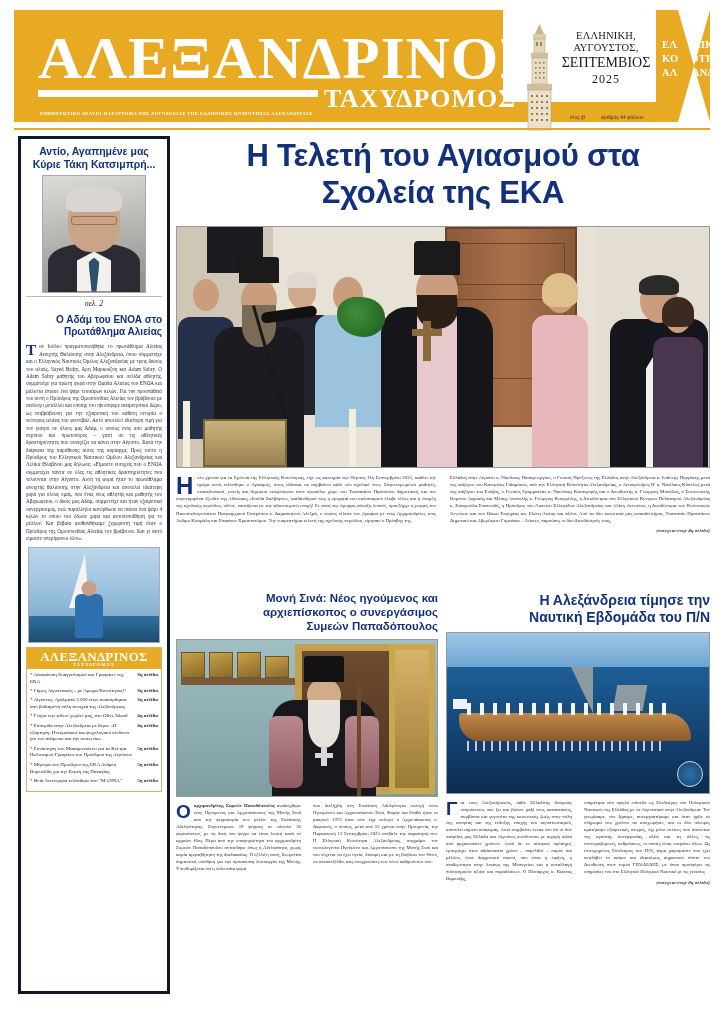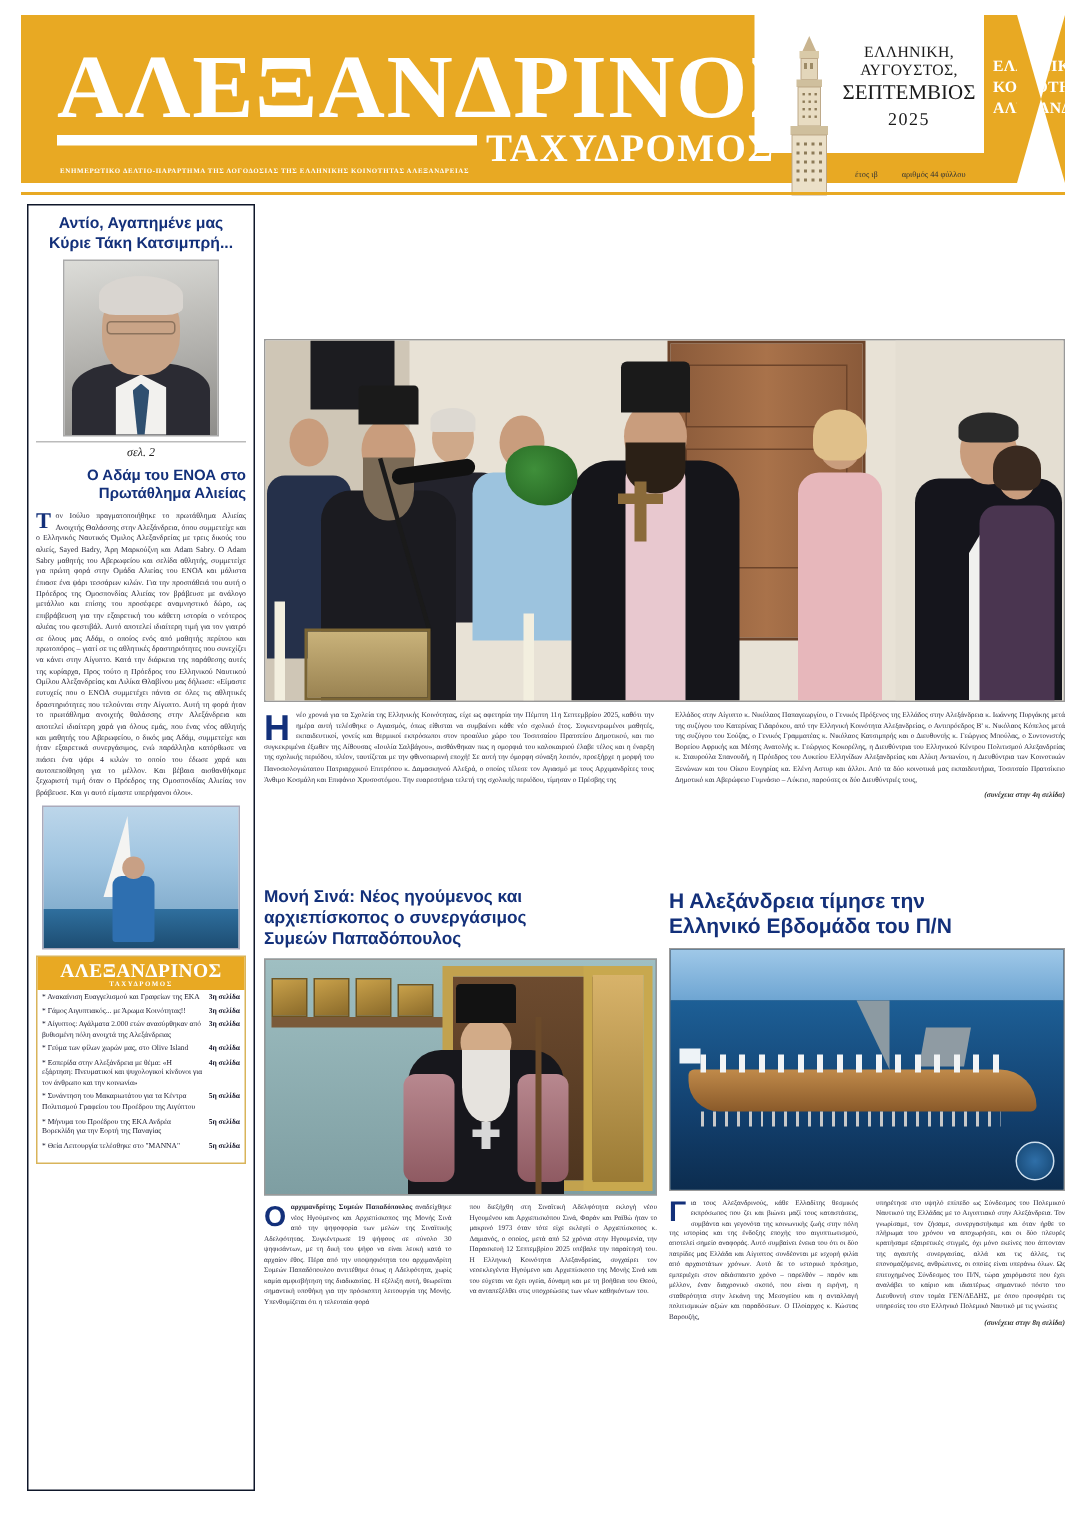--- a/index.html
+++ b/index.html
@@ -81,21 +81,21 @@
 
   .head-underline {
     position: absolute; left: 14px; top: 128px;
     width: 696px; height: 2px; background: #e8a923;
   }
 
   
   .sidebar {
     position: absolute; left: 18px; top: 136px;
     width: 152px; height: 858px;
-    border: 1px solid #0f172a;
+    border: 3px solid #0f172a;
     background: #fff;
     padding: 4px 5px;
   }
   .sb-headline {
     text-align: center; color: #13307a;
     font-family: "Liberation Sans", sans-serif;
     font-weight: bold; font-size: 10.5px; line-height: 1.22;
     padding: 2px 0 4px;
   }
   .sb-photo {
@@ -352,21 +352,21 @@
     color: #333; margin-top: 3px; font-weight: bold;
   }
 
   
   .sec {
     position: absolute; top: 592px;
   }
   .sec-left { left: 176px; width: 262px; }
   .sec-right { left: 446px; width: 264px; }
   .sec-headline {
-    text-align: left; color: #13307a;
+    text-align: right; color: #13307a;
     font-family: "Liberation Sans", sans-serif;
     font-weight: bold; line-height: 1.2;
   }
   .sec-left .sec-headline { font-size: 11.5px; }
   .sec-right .sec-headline { font-size: 14px; }
   .sec-photo {
     margin-top: 6px; border: 1px solid #999; overflow: hidden; position: relative;
   }
   .photo-monk { height: 158px; background: #7fa0a4; }
   .pm-wall { position:absolute; inset:0; background: linear-gradient(180deg,#9fbfc2,#7e9ea2); }
@@ -613,20 +613,24 @@
           <span class="pg">5η σελίδα</span>
         </div>
         <div class="index-item">
           <span class="txt">* Θεία Λειτουργία τελέσθηκε στο "ΜΑΝΝΑ"</span>
           <span class="pg">5η σελίδα</span>
         </div>
       </div>
     </div>
   </div>
 
+  <div class="lead-headline">
+    <div>Η Τελετή του Αγιασμού στα</div>
+    <div>Σχολεία της ΕΚΑ</div>
+  </div>
 
   <div class="lead-photo">
     <div class="lp-wall"></div>
     <div class="lp-left-wall"></div>
     <div class="lp-right-wall"></div>
     <div class="lp-door"></div>
     <div class="speaker-box"></div>
 
     <div class="fig side-man">
       <div class="body"></div>
@@ -723,21 +727,21 @@
       </div>
       <div class="sec-col">
         <span>που διεξήχθη στη Σιναϊτική Αδελφότητα εκλογή νέου Ηγουμένου και Αρχιεπισκόπου Σινά, Φαράν και Ραϊθώ ήταν το μακρινό 1973 όταν τότε είχε εκλεγεί ο Αρχιεπίσκοπος κ. Δαμιανός, ο οποίος, μετά από 52 χρόνια στην Ηγουμενία, την Παρασκευή 12 Σεπτεμβρίου 2025 υπέβαλε την παραίτησή του. Η Ελληνική Κοινότητα Αλεξανδρείας, συγχαίρει τον νεοεκλεγέντα Ηγούμενο και Αρχιεπίσκοπο της Μονής Σινά και του εύχεται να έχει υγεία, δύναμη και με τη βοήθεια του Θεού, να ανταπεξέλθει στις υποχρεώσεις των νέων καθηκόντων του.</span>
       </div>
     </div>
   </div>
 
   <div class="sec sec-right">
     <div class="sec-headline">
       <div>Η Αλεξάνδρεια τίμησε την</div>
-      <div>Ελληνικό Εβδομάδα του Π/Ν</div>
+      <div>Ναυτική Εβδομάδα του Π/Ν</div>
     </div>
     <div class="sec-photo photo-ship">
       <div class="ship-sky"></div>
       <div class="ship-sea"></div>
       <div class="tri-sail1"></div>
       <div class="tri-sail2"></div>
       <div class="trireme"></div>
       <div class="tri-crew"></div>
       <div class="tri-flag"></div>
       <div class="navy-badge"></div>

